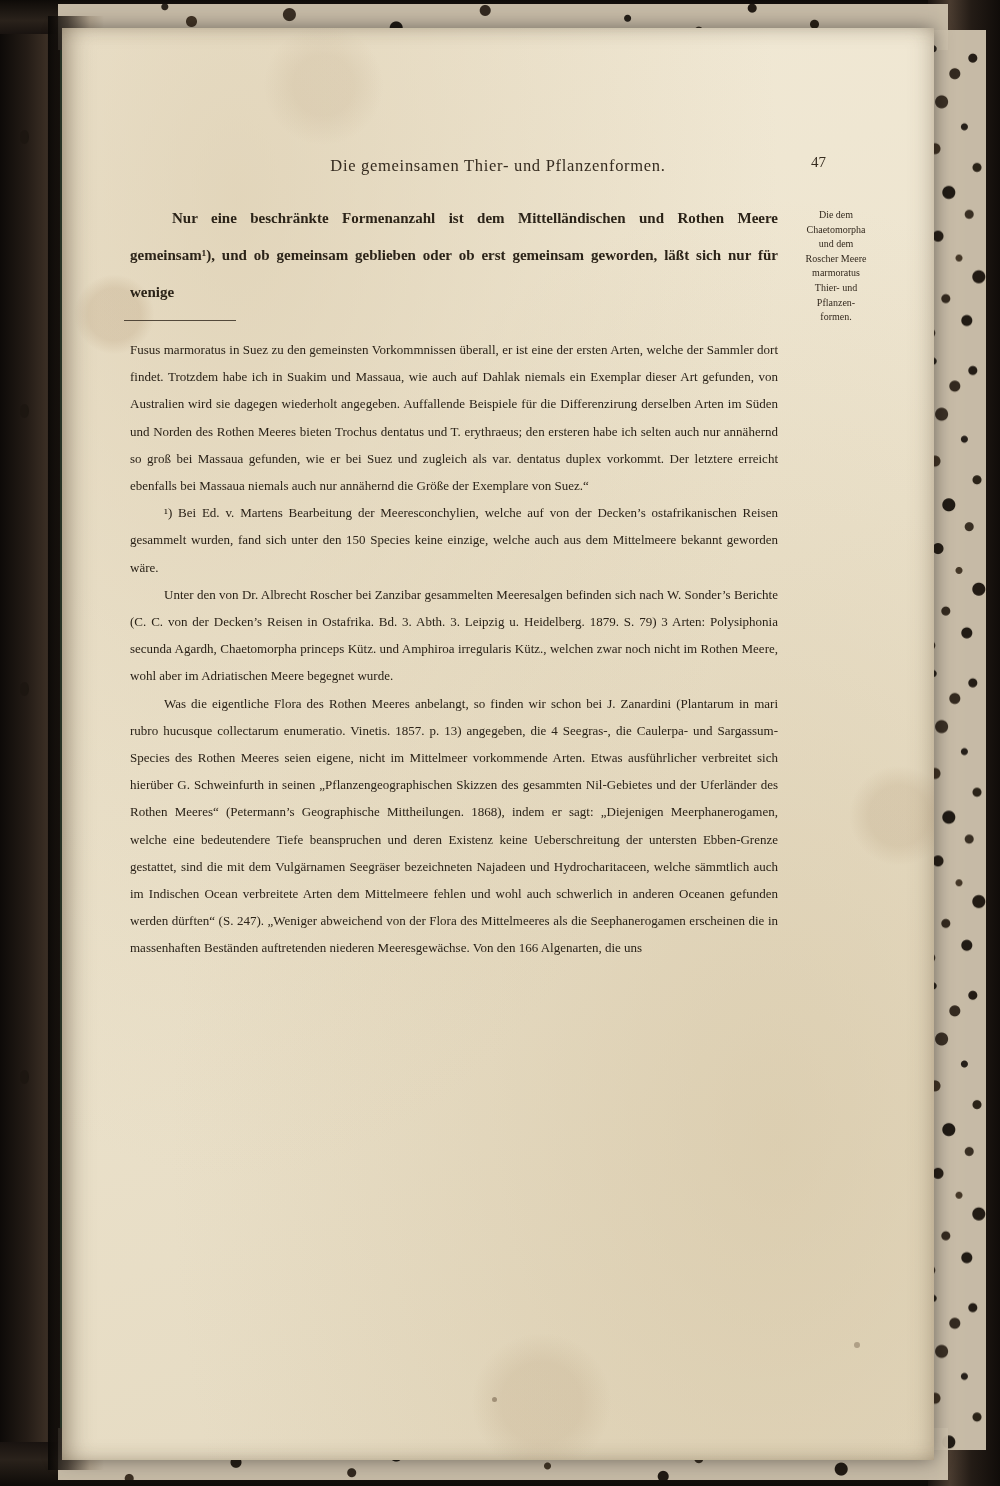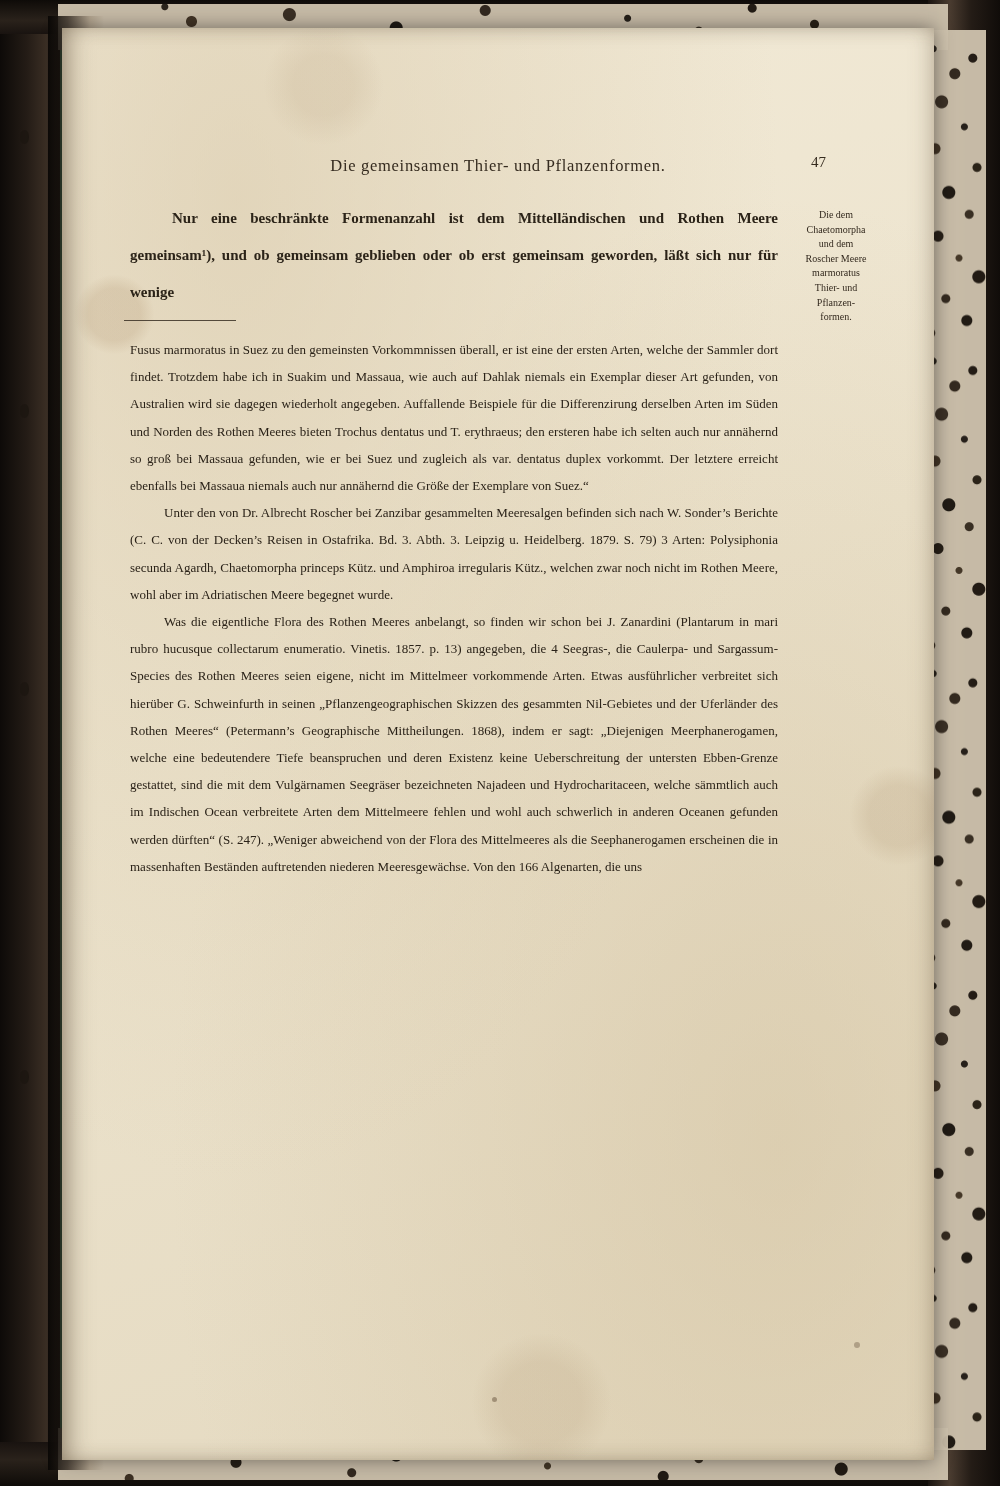--- a/index.html
+++ b/index.html
@@ -271,20 +271,21 @@
       <div>marmoratus</div>
       <div>Thier- und</div>
       <div>Pflanzen-</div>
       <div>formen.</div>
     </div>
 
     <div id="rule"></div>
 
     <div id="body">
       <p class="quoteblock">Fusus marmoratus in Suez zu den gemeinsten Vorkommnissen überall, er ist eine der ersten Arten, welche der Sammler dort findet. Trotzdem habe ich in Suakim und Massaua, wie auch auf Dahlak niemals ein Exemplar dieser Art gefunden, von Australien wird sie dagegen wiederholt angegeben. Auffallende Beispiele für die Differenzirung derselben Arten im Süden und Norden des Rothen Meeres bieten Trochus dentatus und T. erythraeus; den ersteren habe ich selten auch nur annähernd so groß bei Massaua gefunden, wie er bei Suez und zugleich als var. dentatus duplex vorkommt. Der letztere erreicht ebenfalls bei Massaua niemals auch nur annähernd die Größe der Exemplare von Suez.“</p>
+      <p class="indent-first">¹) Bei Ed. v. Martens Bearbeitung der Meeresconchylien, welche auf von der Decken’s ostafrikanischen Reisen gesammelt wurden, fand sich unter den 150 Species keine einzige, welche auch aus dem Mittelmeere bekannt geworden wäre.</p>
       <p class="indent-first">Unter den von Dr. Albrecht Roscher bei Zanzibar gesammelten Meeresalgen befinden sich nach W. Sonder’s Berichte (C. C. von der Decken’s Reisen in Ostafrika. Bd. 3. Abth. 3. Leipzig u. Heidelberg. 1879. S. 79) 3 Arten: Polysiphonia secunda Agardh, Chaetomorpha princeps Kütz. und Amphiroa irregularis Kütz., welchen zwar noch nicht im Rothen Meere, wohl aber im Adriatischen Meere begegnet wurde.</p>
       <p class="indent-first">Was die eigentliche Flora des Rothen Meeres anbelangt, so finden wir schon bei J. Zanardini (Plantarum in mari rubro hucusque collectarum enumeratio. Vinetis. 1857. p. 13) angegeben, die 4 Seegras-, die Caulerpa- und Sargassum-Species des Rothen Meeres seien eigene, nicht im Mittelmeer vorkommende Arten. Etwas ausführlicher verbreitet sich hierüber G. Schweinfurth in seinen „Pflanzengeographischen Skizzen des gesammten Nil-Gebietes und der Uferländer des Rothen Meeres“ (Petermann’s Geographische Mittheilungen. 1868), indem er sagt: „Diejenigen Meerphanerogamen, welche eine bedeutendere Tiefe beanspruchen und deren Existenz keine Ueberschreitung der untersten Ebben-Grenze gestattet, sind die mit dem Vulgärnamen Seegräser bezeichneten Najadeen und Hydrocharitaceen, welche sämmtlich auch im Indischen Ocean verbreitete Arten dem Mittelmeere fehlen und wohl auch schwerlich in anderen Oceanen gefunden werden dürften“ (S. 247). „Weniger abweichend von der Flora des Mittelmeeres als die Seephanerogamen erscheinen die in massenhaften Beständen auftretenden niederen Meeresgewächse. Von den 166 Algenarten, die uns</p>
     </div>
 
     <div id="artifact-dot"></div>
     <div id="artifact-dot2"></div>
   </div>
 </div>
 
 </body></html>

